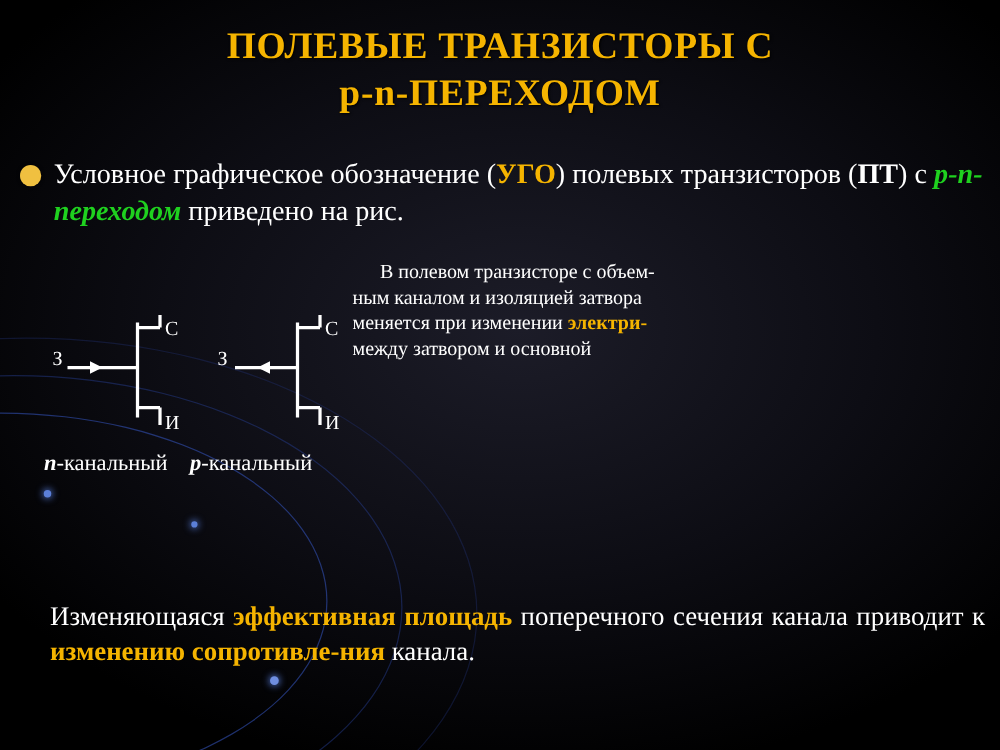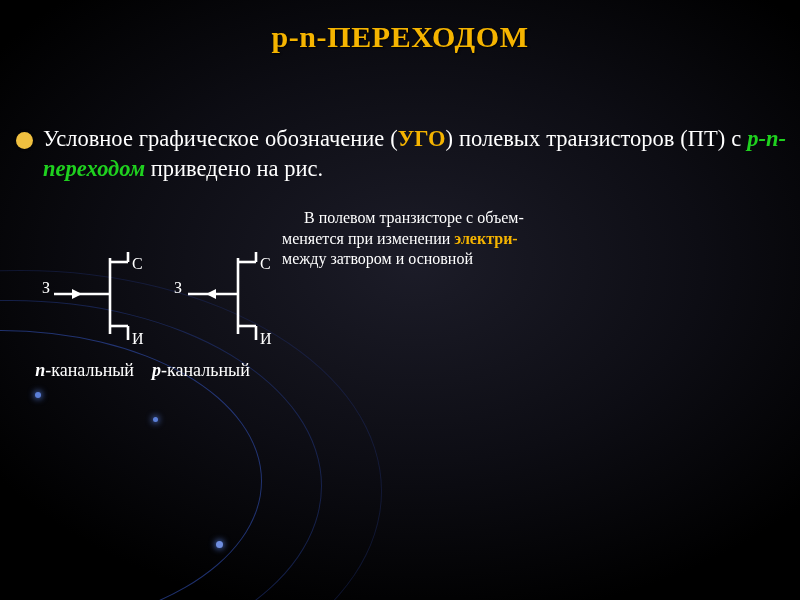--- a/index.html
+++ b/index.html
@@ -95,21 +95,21 @@
     flex: 0 0 auto;
     box-shadow: 0 0 3px rgba(0,0,0,0.8);
   }
   .bullet-text {
     font-size: 22.5px;
     line-height: 1.33;
     text-align: justify;
     color: #ffffff;
     flex: 1 1 auto;
   }
-  .b { font-weight: normal; }
+  .b { font-weight: bold; }
   .i { font-style: italic; }
   .gold { color: #f5b400; font-weight: bold; }
   .green { color: #1fd11f; font-weight: bold; }
 
   
   .right-par {
     position: absolute;
     left: 282px;
     top: 208px;
     width: 492px;
@@ -164,30 +164,32 @@
 <div id="slide">
 
   <div class="swoosh s1"></div>
   <div class="swoosh s2"></div>
   <div class="swoosh s3"></div>
   <div class="dot d1"></div>
   <div class="dot d2"></div>
   <div class="dot d3"></div>
 
   <div class="title">
+    <span>ПОЛЕВЫЕ  ТРАНЗИСТОРЫ  С</span>
     <span class="ln2"><span class="ital">p-n</span><span>-ПЕРЕХОДОМ</span></span>
   </div>
 
   <div class="bullet-block">
     <div class="bullet-dot"></div>
     <div class="bullet-text"><span>Условное  графическое  обозначение  (</span><span class="gold">УГО</span><span>)  полевых  транзисторов  (</span><span class="b">ПТ</span><span>)  с  </span><span class="green i">p-n-переходом</span><span>  приведено  на  рис.</span></div>
   </div>
 
   <div class="right-par">
     <div style="text-indent:22px;">В  полевом  транзисторе  с  объем-</div>
+    <div>ным  каналом  и  изоляцией  затвора</div>
     <div><span>меняется  при  изменении  </span><span class="gold">электри-</span></div>
     <div>между    затвором    и    основной</div>
   </div>
 
   <div class="figure">
     <svg width="280" height="140" viewBox="0 0 280 140">
 
       <g stroke="#ffffff" stroke-width="2.6" fill="none">
 
         <line x1="100" y1="10" x2="100" y2="86"></line>
@@ -222,14 +224,18 @@
 
   <div class="sym-label" style="left:174px; top:279px;">З</div>
   <div class="sym-label" style="left:260px; top:255px;">С</div>
   <div class="sym-label" style="left:260px; top:330px;">И</div>
 
   <div class="fig-labels">
     <span><span class="b i">n</span><span>-канальный</span></span>
     <span><span class="b i">p</span><span>-канальный</span></span>
   </div>
 
+  <div class="bottom-par">
+    <span>Изменяющаяся  </span><span class="gold">эффективная  площадь</span><span>  поперечного</span>
+    <span>сечения  канала  приводит  к  </span><span class="gold">изменению  сопротивле-</span><span class="gold">ния</span><span> канала.</span>
+  </div>
 
 </div>
 
 </body></html>

